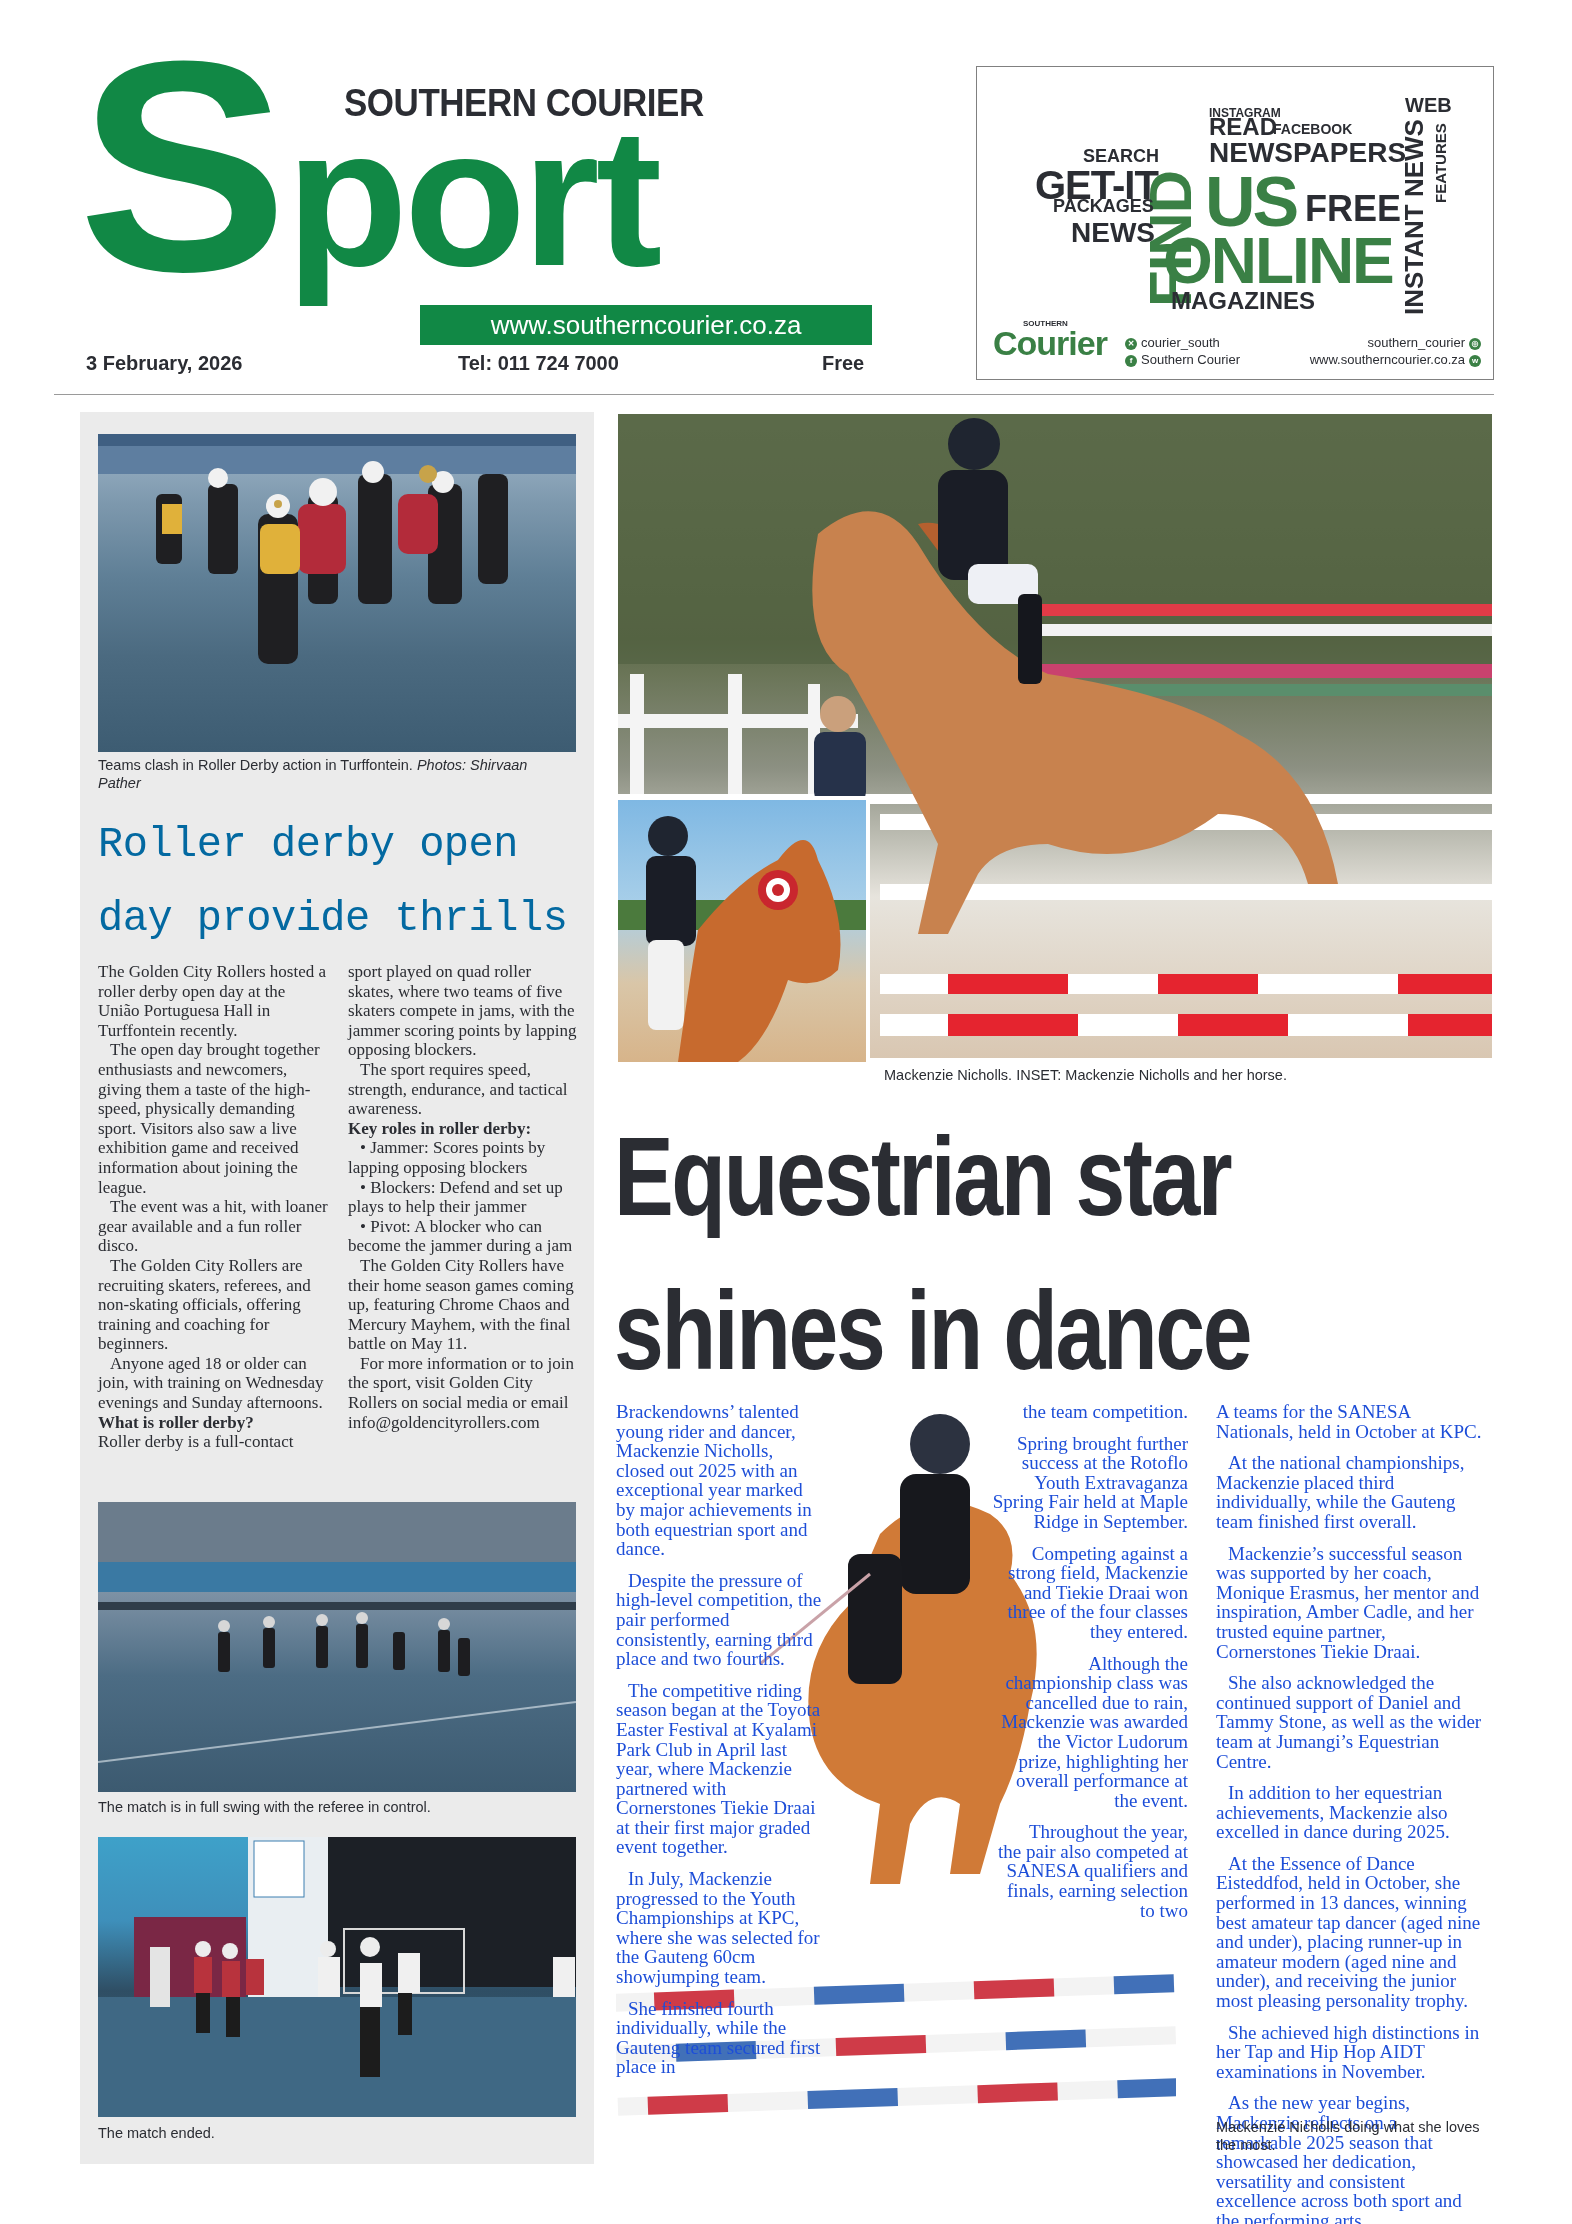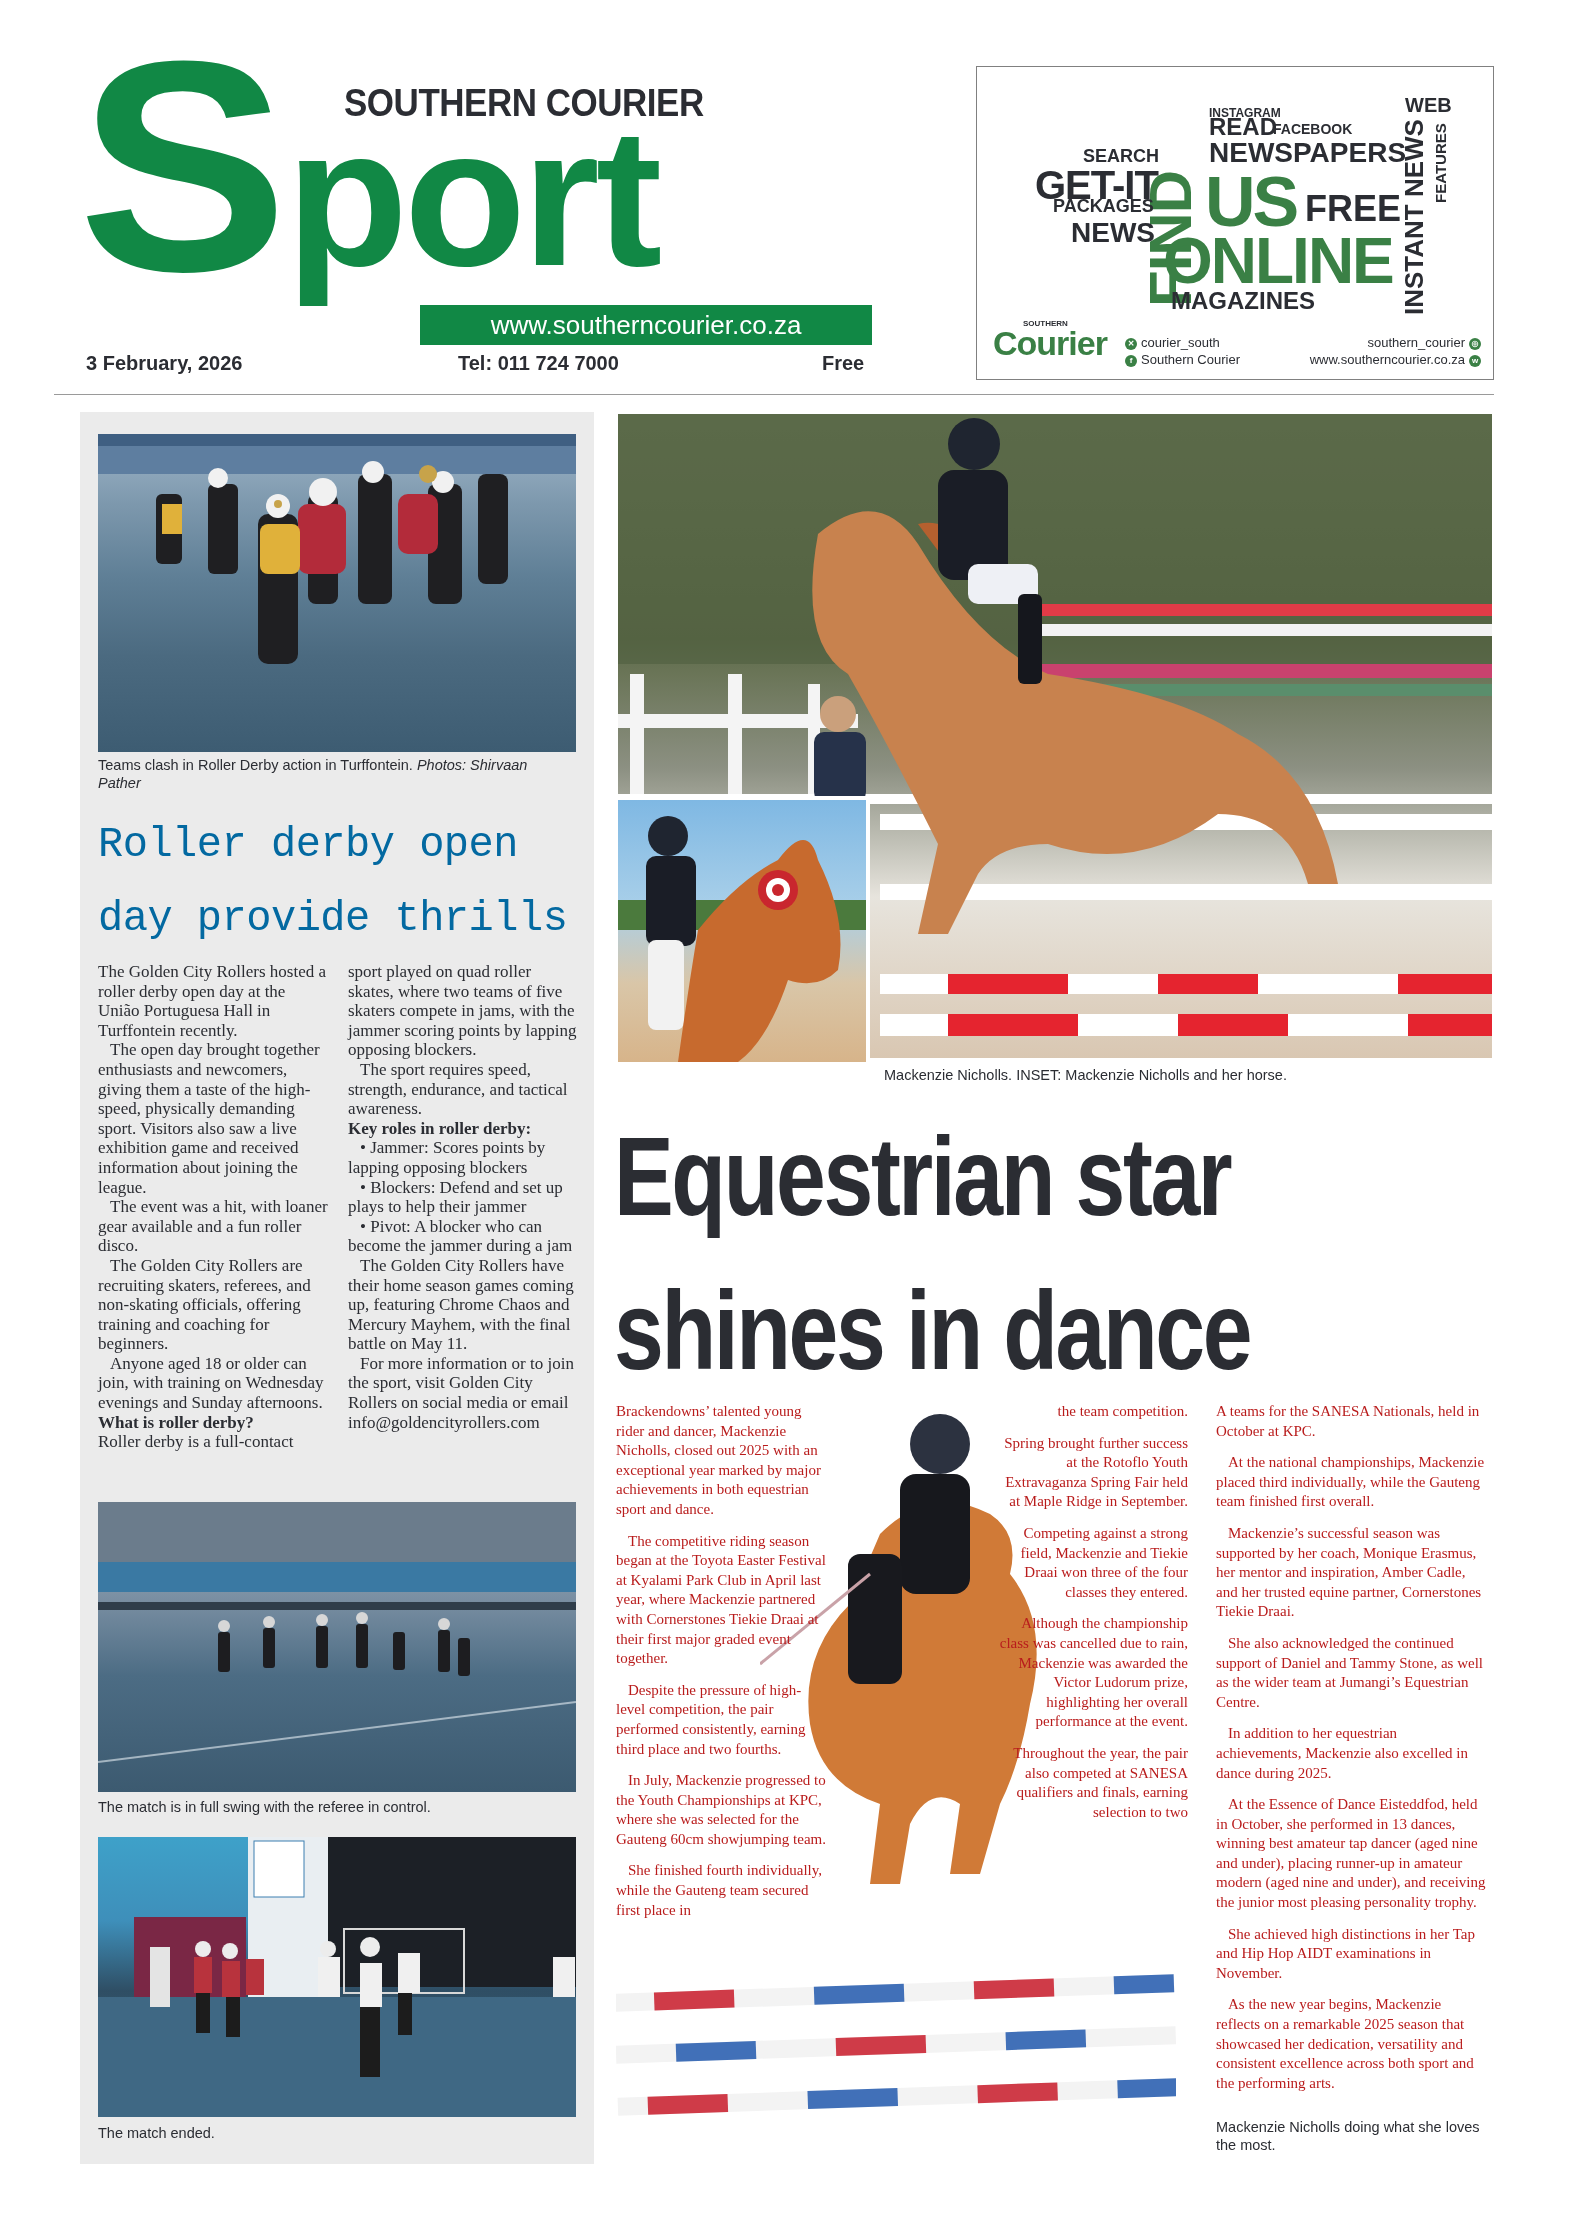--- a/index.html
+++ b/index.html
@@ -31,21 +31,21 @@
   .photo { position:absolute; overflow:hidden; }
   .caption-sans { position:absolute; font-family:"Liberation Sans", sans-serif; font-size:14.5px; line-height:18px; color:#2b2d33; }
   .rd-headline { left:98px; top:808px; width:480px; font-family:Liberation Mono, monospace; font-size:42px; line-height:74px; color:#0369a1; letter-spacing:-0.5px; }
   .body-col { position:absolute; font-family:"Liberation Serif", serif; font-size:17px; line-height:19.6px; color:#2b2d33; }
   .body-col p { margin:0; text-indent:0; }
   .body-col p.ind { text-indent:12px; }
   .body-col p.sub { font-weight:bold; }
 
   
   .eq-headline { left:614px; top:1100px; width:900px; font-family:"Liberation Sans", sans-serif; font-weight:bold; color:#2b2d33; font-size:112px; line-height:154px; letter-spacing:-3px; transform:scaleX(0.80); transform-origin:left top; white-space:nowrap; }
-  .eq-col { position:absolute; font-family:"Liberation Serif", serif; font-size:15px; line-height:19.6px; color:#b91c1c; }
+  .eq-col { position:absolute; font-family:"Liberation Serif", serif; font-size:19px; line-height:19.6px; color:#1d4ed8; }
   .eq-col p { margin:0; }
   .eq-col p.ind { text-indent:12px;margin-top:12px; }
 </style>
 </head>
 <body>
 
 <header>
   <div class="abs mast-big-s">S</div>
   <div class="abs mast-brand">SOUTHERN COURIER</div>
   <div class="abs mast-port">port</div>
@@ -305,22 +305,22 @@
         <rect x="30" y="116" width="80" height="18" fill="#cf3b48"></rect>
         <rect x="190" y="116" width="90" height="18" fill="#4170b8"></rect>
         <rect x="360" y="116" width="80" height="18" fill="#cf3b48"></rect>
         <rect x="500" y="116" width="60" height="18" fill="#4170b8"></rect>
     </g>
   </svg>
 </div>
 
 <div class="eq-col" id="eq-col1" style="left:616px; top:1402px; width:210px;">
     <p class="">Brackendowns’ talented young rider and dancer, Mackenzie Nicholls, closed out 2025 with an exceptional year marked by major achievements in both equestrian sport and dance.</p>
+    <p class="ind">Despite the pressure of high-level competition, the pair performed consistently, earning third place and two fourths.</p>
     <p class="ind">The competitive riding season began at the Toyota Easter Festival at Kyalami Park Club in April last year, where Mackenzie partnered with Cornerstones Tiekie Draai at their first major graded event together.</p>
-    <p class="ind">Despite the pressure of high-level competition, the pair performed consistently, earning third place and two fourths.</p>
     <p class="ind">In July, Mackenzie progressed to the Youth Championships at KPC, where she was selected for the Gauteng 60cm showjumping team.</p>
     <p class="ind">She finished fourth individually, while the Gauteng team secured first place in</p>
   </div>
 <div class="eq-col" id="eq-col2" style="left:992px; top:1402px; width:196px; text-align:right;">
     <p class="">the team competition.</p>
     <p class="ind">Spring brought further success at the Rotoflo Youth Extravaganza Spring Fair held at Maple Ridge in September.</p>
     <p class="ind">Competing against a strong field, Mackenzie and Tiekie Draai won three of the four classes they entered.</p>
     <p class="ind">Although the championship class was cancelled due to rain, Mackenzie was awarded the Victor Ludorum prize, highlighting her overall performance at the event.</p>
     <p class="ind">Throughout the year, the pair also competed at SANESA qualifiers and finals, earning selection to two</p>
   </div>

